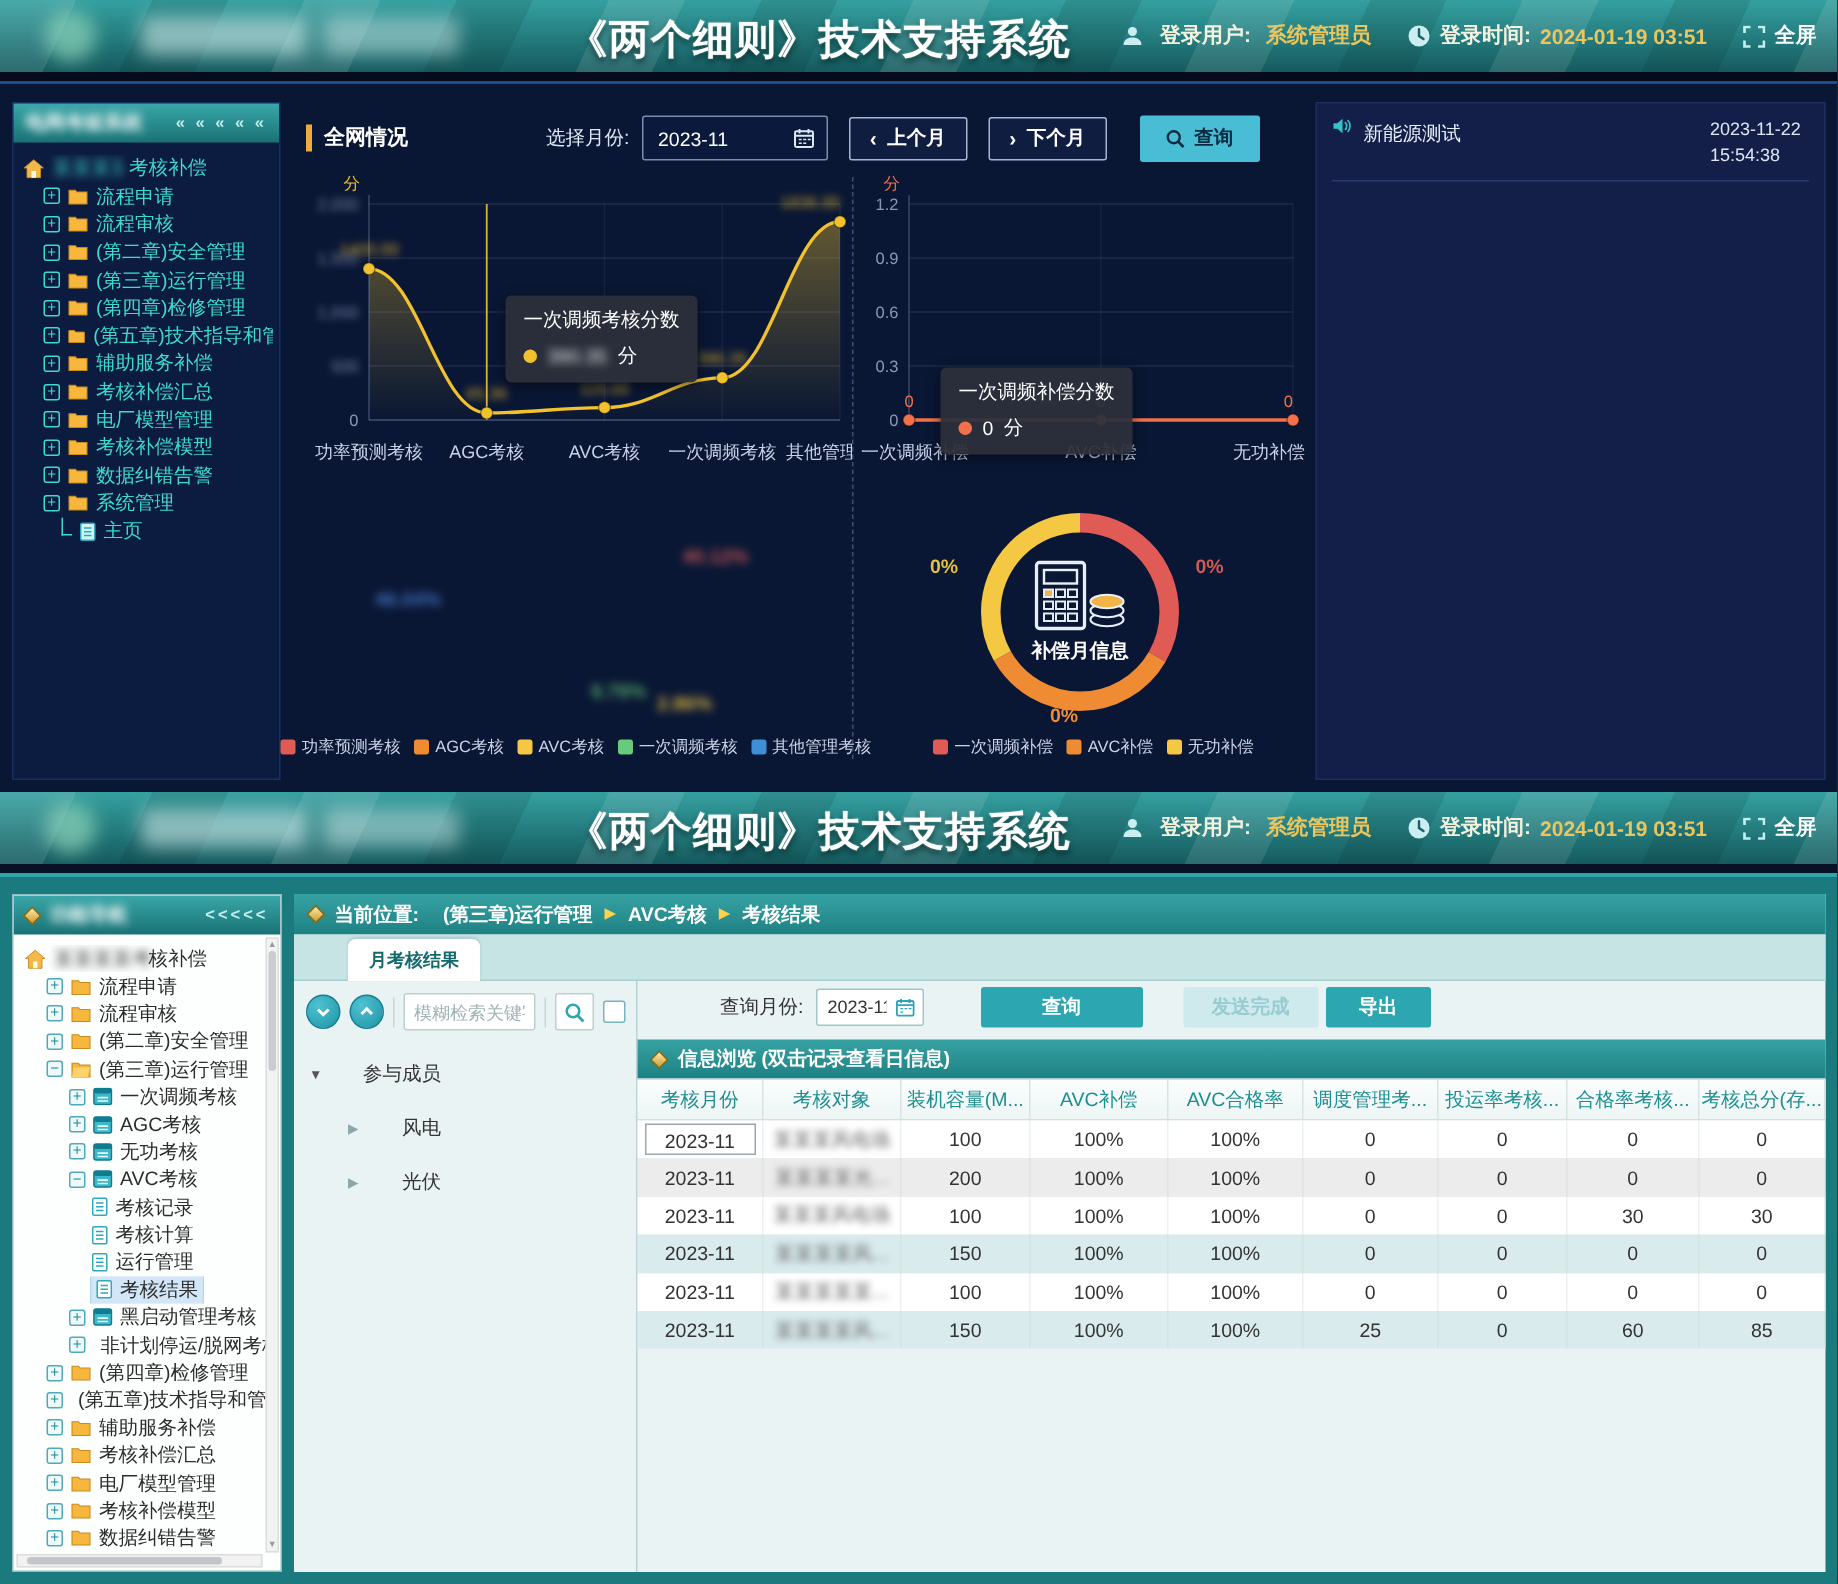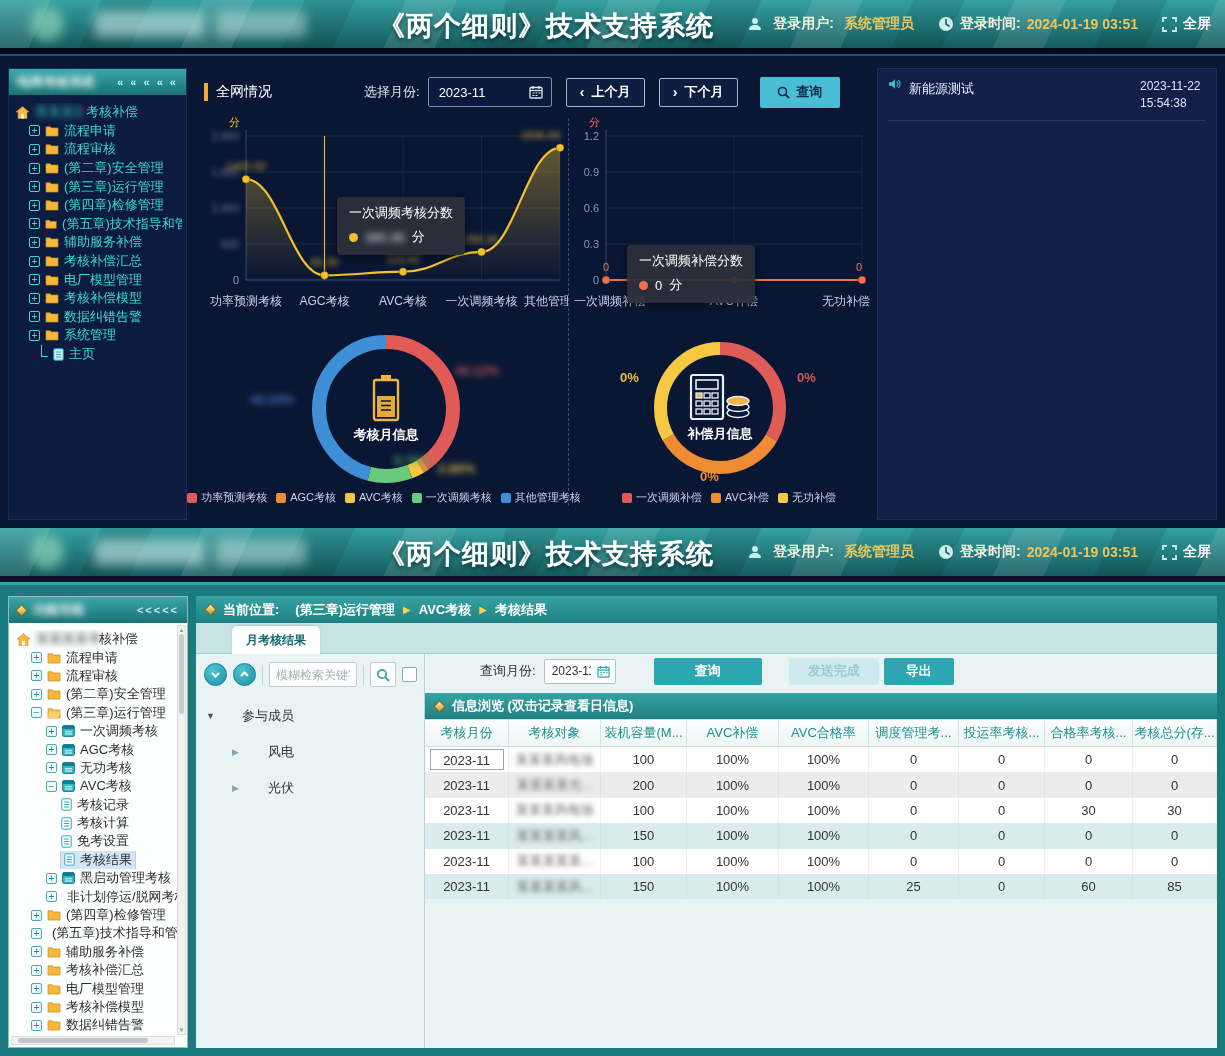--- a/index.html
+++ b/index.html
@@ -42,21 +42,21 @@
   .t-tree{padding:8px 4px 0 6px;overflow:hidden;height:calc(100% - 34px);}
   .trow{display:flex;align-items:center;gap:5px;height:18.6px;white-space:nowrap;overflow:hidden;font-size:13px;color:#3fd9d2;cursor:default;}
   .trow .lbl{overflow:hidden;text-overflow:clip;}
   .pbox{flex:0 0 auto;width:11px;height:11px;line-height:9px;text-align:center;font-size:10px;border-radius:2px;}
   .pbox.dark{border:1px solid #3fd9d2;color:#3fd9d2;background:rgba(10,30,60,.4);}
   .pbox.light{border:1px solid #4fa9bb;color:#1f8fa0;background:#eef9fa;}
   .elbow{flex:0 0 auto;width:7px;height:12px;border-left:1px solid #3fd9d2;border-bottom:1px solid #3fd9d2;margin:0 0 6px 4px;}
 
   .t-toolbar{position:absolute;left:204px;top:76px;height:32px;display:flex;align-items:center;}
   .sec-bar{width:4px;height:18px;background:#f0a93c;margin-right:8px;}
-  .sec-title{color:#fff;font-size:14px;font-weight:normal;}
+  .sec-title{color:#fff;font-size:14px;font-weight:bold;}
   .month-label{color:#dfe6f5;font-size:13px;margin-left:92px;}
   .month-input{margin-left:8px;width:124px;height:30px;background:#0b1a3c;border:1px solid #7c8cab;border-radius:2px;
     display:flex;align-items:center;padding:0 8px;color:#fff;font-size:13px;}
   .month-input input{flex:1;background:transparent;border:none;outline:none;color:#fff;font-size:13px;width:70px;}
   .nav-btn{margin-left:14px;width:79px;height:29px;background:#0e1d40;border:1px solid #a9b5cf;border-radius:2px;
     color:#fff;font-size:13px;font-weight:bold;display:flex;align-items:center;justify-content:center;gap:7px;cursor:pointer;}
   .nav-btn .chev{font-size:14px;}
   .query-btn{margin-left:22px;width:80px;height:31px;background:#49bdd3;border-radius:2px;color:#0a2b42;font-size:13px;font-weight:bold;
     display:flex;align-items:center;justify-content:center;gap:6px;cursor:pointer;}
 
@@ -419,42 +419,20 @@
     </div>
     <div class="tooltip" style="left:627px;top:245px;">
       <div class="tt-title">一次调频补偿分数</div>
       <div class="tt-val">
           <span class="tt-dot" style="background:#f2714b;"></span>
           <span>0</span>
           <span>分</span>
         </div>
     </div>
 
-    <div class="donut-wrap" id="donut1" style="left:310px;top:333px;width:152px;height:152px;">
-        <svg width="152" height="152" viewBox="0 0 152 152">
-          <g transform="rotate(-90 76 76)">
-            <circle cx="76" cy="76" r="67" fill="none" stroke="#e15b56" stroke-width="14" stroke-dasharray="168.89453433111015 252.07888124992212" stroke-dashoffset="0"></circle>
-            <circle cx="76" cy="76" r="67" fill="none" stroke="#ef8b33" stroke-width="14" stroke-dasharray="5.009583645414284 415.963831935618" stroke-dashoffset="-168.89453433111015"></circle>
-            <circle cx="76" cy="76" r="67" fill="none" stroke="#f5c843" stroke-width="14" stroke-dasharray="12.03983968561752 408.9335758954148" stroke-dashoffset="-173.90411797652445"></circle>
-            <circle cx="76" cy="76" r="67" fill="none" stroke="#67ca7d" stroke-width="14" stroke-dasharray="41.21329738538306 379.7601181956492" stroke-dashoffset="-185.94395766214197"></circle>
-            <circle cx="76" cy="76" r="67" fill="none" stroke="#3f8fd6" stroke-width="14" stroke-dasharray="193.81616053350726 227.157255047525" stroke-dashoffset="-227.15725504752504"></circle>
-          </g>
-        </svg>
-        <div class="donut-center">
-          <div>
-            <svg width="30" height="48" viewBox="0 0 30 48">
-              <rect x="10" y="1" width="10" height="5" fill="#f0b546"></rect>
-              <rect x="3" y="6" width="24" height="40" rx="2" fill="none" stroke="#f0b546" stroke-width="2.4"></rect>
-              <rect x="6" y="22" width="18" height="21" fill="#e8a93c"></rect>
-              <path d="M10 27h10M10 31.5h10M10 36h10" stroke="#0a1734" stroke-width="1.6"></path>
-            </svg>
-          </div>
-          <div class="donut-label">考核月信息</div>
-        </div>
-      </div>
     <div class="donut-wrap" id="donut2" style="left:652px;top:340px;width:136px;height:136px;">
         <svg width="136" height="136" viewBox="0 0 136 136">
           <g transform="rotate(-90 68 68)">
             <circle cx="68" cy="68" r="59.5" fill="none" stroke="#e15b56" stroke-width="13" stroke-dasharray="124.60404694153587 249.2454788356495" stroke-dashoffset="0"></circle>
             <circle cx="68" cy="68" r="59.5" fill="none" stroke="#ef8b33" stroke-width="13" stroke-dasharray="124.64143189411361 249.20809388307174" stroke-dashoffset="-124.60404694153587"></circle>
             <circle cx="68" cy="68" r="59.5" fill="none" stroke="#f5c843" stroke-width="13" stroke-dasharray="124.60404694153587 249.2454788356495" stroke-dashoffset="-249.24547883564946"></circle>
           </g>
         </svg>
         <div class="donut-center">
           <div>
@@ -673,21 +651,21 @@
               <rect x="0.8" y="0.8" width="9.4" height="11.4" rx="1" fill="#ffffff" stroke="#2fa8bc" stroke-width="1"></rect>
               <path d="M3 4h5M3 6.5h5M3 9h5" stroke="#2fa8bc" stroke-width="1"></path>
             </svg>
             <span class="lbl">考核计算</span>
           </div>
           <div class="brow" style="padding-left: 47px;">
             <svg width="11" height="13" viewBox="0 0 11 13">
               <rect x="0.8" y="0.8" width="9.4" height="11.4" rx="1" fill="#ffffff" stroke="#2fa8bc" stroke-width="1"></rect>
               <path d="M3 4h5M3 6.5h5M3 9h5" stroke="#2fa8bc" stroke-width="1"></path>
             </svg>
-            <span class="lbl">免考设置</span>
+            <span class="lbl">运行管理</span>
           </div>
           <div class="brow" style="padding-left: 47px;">
             <span class="sel">
               <svg width="11" height="13" viewBox="0 0 11 13">
                 <rect x="0.8" y="0.8" width="9.4" height="11.4" rx="1" fill="#ffffff" stroke="#2fa8bc" stroke-width="1"></rect>
                 <path d="M3 4h5M3 6.5h5M3 9h5" stroke="#2fa8bc" stroke-width="1"></path>
               </svg>
               <span class="lbl">考核结果</span>
             </span>
           </div>

